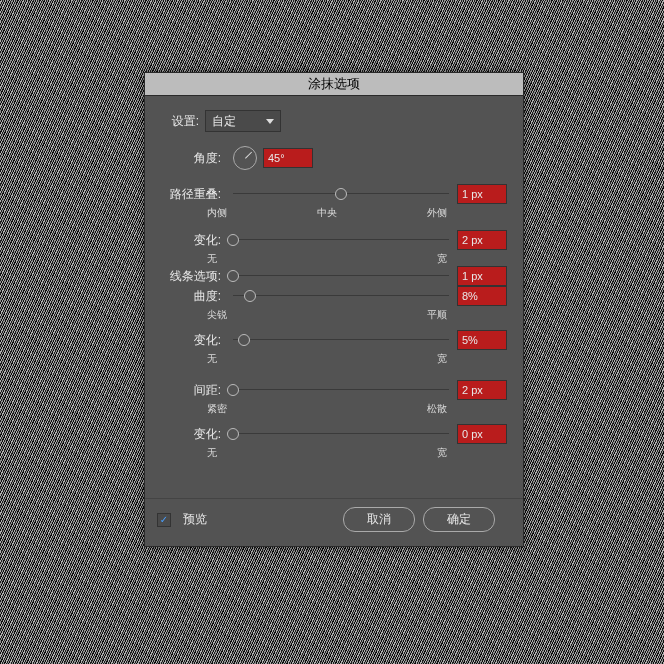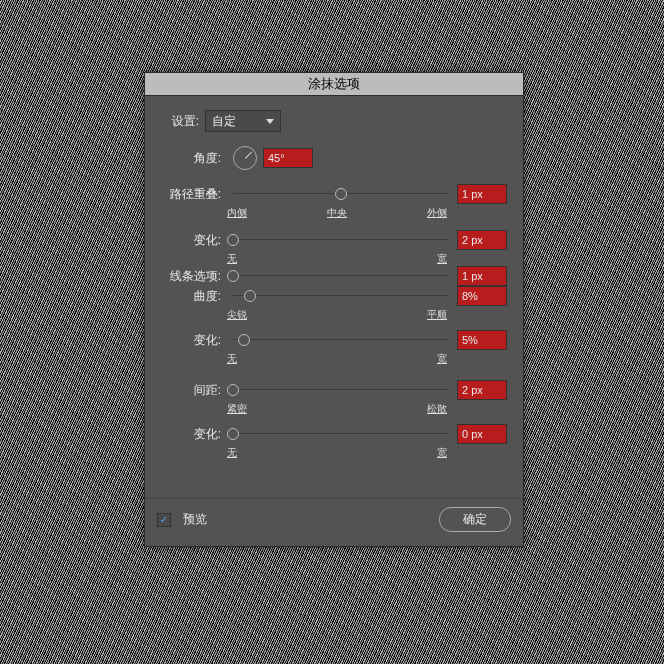--- a/index.html
+++ b/index.html
@@ -127,31 +127,31 @@
 .ticks {
   display: flex;
   justify-content: space-between;
   font-size: 10px;
   color: #ddd;
   margin-top: 2px;
 }
 .ticks.tri .tm { text-align: center; }
 .slider-line { display: flex; align-items: center; }
 .slider-line .label { width: 60px; }
-.subticks { margin-left: 66px; margin-right: 60px; text-decoration: underline; }
+.subticks { margin-left: 46px; margin-right: 60px; }
 .section-title {
   font-size: 12px;
   color: #e8e8e8;
   margin-bottom: 8px;
   margin-left: 0;
 }
 .footer {
   display: flex;
   align-items: center;
-  padding: 8px 12px 14px 12px;
+  padding: 8px 28px 14px 12px;
   gap: 8px;
   border-top: 1px solid #444;
 }
 .checkbox {
   width: 12px; height: 12px;
   border: 1px solid #333;
   background: #4a4a4a;
   display: inline-flex;
   align-items: center;
   justify-content: center;
@@ -289,15 +289,16 @@
       <span>宽</span>
     </div>
 
     <div style="height:26px"></div>
   </div>
 
   <div class="footer">
     <span class="checkbox checked"></span>
     <span>预览</span>
     <span class="spacer"></span>
+    <div class="btn">取消</div>
     <div class="btn">确定</div>
   </div>
 </div>
 
 </body></html>

